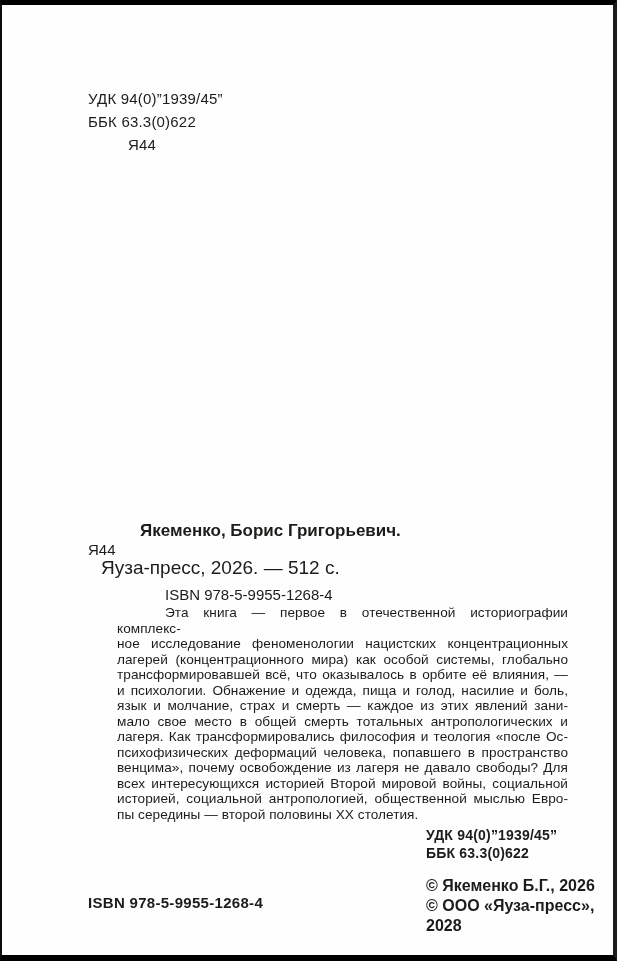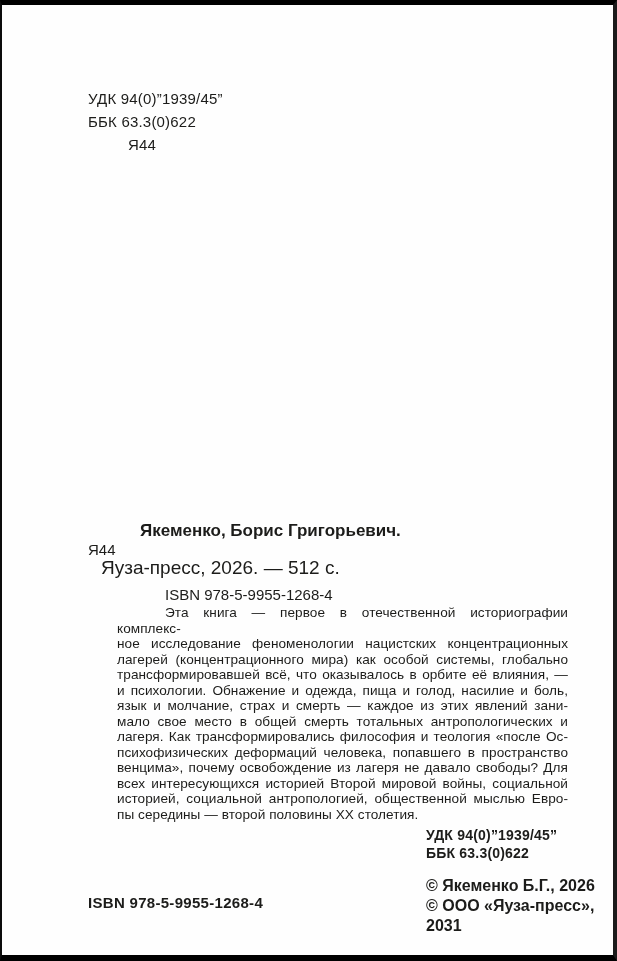--- a/index.html
+++ b/index.html
@@ -146,16 +146,16 @@
     </div>
 
   <div class="abs bottom-codes">
     <div>УДК 94(0)”1939/45”</div>
     <div>ББК 63.3(0)622</div>
   </div>
 
   <div class="abs footer-isbn">ISBN 978-5-9955-1268-4</div>
   <div class="abs footer-copyright">
     <div>© Якеменко Б.Г., 2026</div>
-    <div>© ООО «Яуза-пресс», 2031</div>
+    <div>© ООО «Яуза-пресс», 2028</div>
   </div>
 
 </div>
 
 </body></html>

